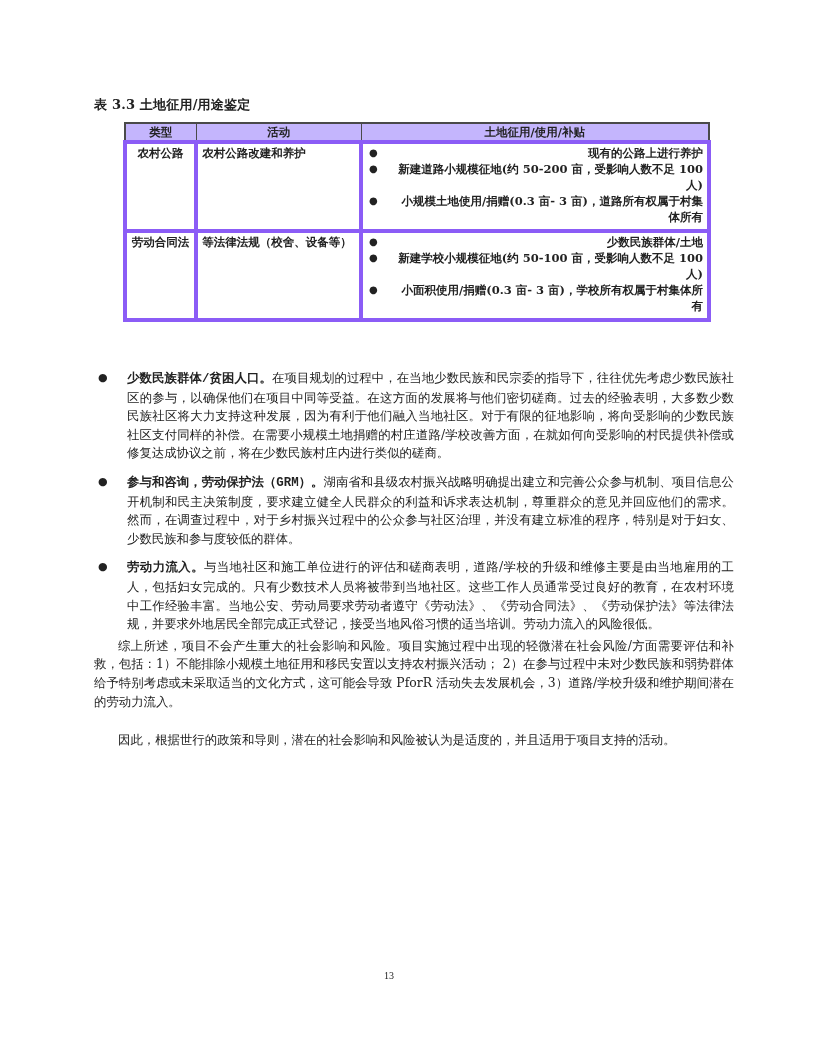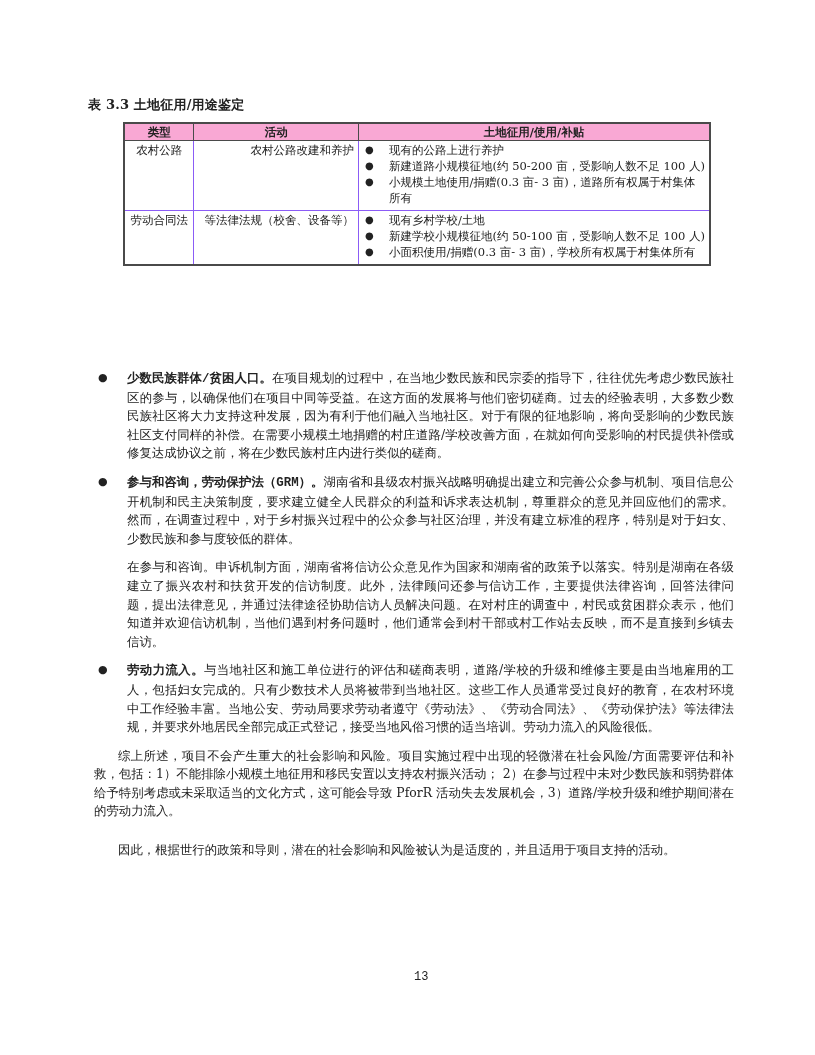--- a/index.html
+++ b/index.html
@@ -1,35 +1,35 @@
 <!DOCTYPE html>
 <html><head>
 <meta charset="utf-8">
 <style>
   html, body { margin:0; padding:0; background:#ffffff; }
   body { width:815px; height:1055px; position:relative; overflow:hidden;
          font-family:"DejaVu Serif", serif; color:#222; }
-  .caption { position:absolute; left:88px; top:96px; font-size:13px; font-weight:bold; letter-spacing:0.2px; }
+  .caption { position:absolute; left:94px; top:96px; font-size:13px; font-weight:bold; letter-spacing:0.2px; }
   table.t { position:absolute; left:123px; top:122px; width:588px; border-collapse:collapse;
             border:2px solid #4a4a4a; font-size:11.5px; line-height:16px; }
-  table.t th { background:#f9a8d4; font-weight:bold; border:1px solid #4a4a4a; padding:0 14px; height:16px; text-align:center; }
-  table.t td { border:1px solid #8b5cf6; vertical-align:top; padding:1px 4px 4px 4px; }
+  table.t th { background:#c4b5fd; font-weight:bold; border:1px solid #4a4a4a; padding:0 14px; height:16px; text-align:center; }
+  table.t td { border:4px solid #8b5cf6; vertical-align:top; padding:1px 4px 4px 4px;font-weight:bold; }
   td.c1 { width:58px; text-align:center; }
-  td.c2 { width:150px; text-align:right; padding-left:12px; padding-right:12px; }
-  td.c3 { width:330px; }
+  td.c2 { width:150px; text-align:left; padding-left:12px; padding-right:12px; }
+  td.c3 { width:330px;text-align:right; }
   ul.b { list-style:none; margin:0; padding:0; }
   ul.b li { position:relative; padding-left:26px; }
   ul.b li::before { content:"●"; position:absolute; left:2px; top:0; font-size:10px; }
   .body { position:absolute; left:94px; width:640px; font-size:12.4px; line-height:18.6px; text-align:justify; }
   .bul { position:relative; padding-left:33px; }
   .bul .dot { position:absolute; left:4px; top:0; font-size:11px; }
   .bul b { font-weight:bold;font-family:Liberation Mono, monospace; }
   .ind { padding-left:33px; }
   .para { text-indent:24px; }
-  .pnum { position:absolute; left:414px; top:970px; font-family:Liberation Mono, monospace; font-size:12px; }
+  .pnum { position:absolute; left:384px; top:970px; font-family:Liberation Serif, serif; font-size:10px; }
 </style>
 </head>
 <body>
 
 <div class="caption">表 3.3 土地征用/用途鉴定</div>
 
 <table class="t">
   <thead>
     <tr>
       <th>类型</th>
@@ -47,43 +47,42 @@
           <li>新建道路小规模征地(约 50-200 亩，受影响人数不足 100 人)</li>
           <li>小规模土地使用/捐赠(0.3 亩- 3 亩)，道路所有权属于村集体所有</li>
         </ul>
       </td>
     </tr>
     <tr>
       <td class="c1">劳动合同法</td>
       <td class="c2">等法律法规（校舍、设备等）</td>
       <td class="c3">
         <ul class="b">
-          <li>现有乡村学校/土地</li>
+          <li>少数民族群体/土地</li>
           <li>新建学校小规模征地(约 50-100 亩，受影响人数不足 100 人)</li>
           <li>小面积使用/捐赠(0.3 亩- 3 亩)，学校所有权属于村集体所有</li>
         </ul>
       </td>
     </tr>
   </tbody>
 </table>
 
 <div class="body" style="top:369px;">
   <div class="bul">
     <span class="dot">●</span>
     <b>少数民族群体/贫困人口。</b><span>在项目规划的过程中，在当地少数民族和民宗委的指导下，往往优先考虑少数民族社区的参与，以确保他们在项目中同等受益。在这方面的发展将与他们密切磋商。过去的经验表明，大多数少数民族社区将大力支持这种发展，因为有利于他们融入当地社区。对于有限的征地影响，将向受影响的少数民族社区支付同样的补偿。在需要小规模土地捐赠的村庄道路/学校改善方面，在就如何向受影响的村民提供补偿或修复达成协议之前，将在少数民族村庄内进行类似的磋商。</span>
   </div>
 
   <div class="bul" style="margin-top:10px;">
     <span class="dot">●</span>
     <b>参与和咨询，劳动保护法（GRM）。</b><span>湖南省和县级农村振兴战略明确提出建立和完善公众参与机制、项目信息公开机制和民主决策制度，要求建立健全人民群众的利益和诉求表达机制，尊重群众的意见并回应他们的需求。然而，在调查过程中，对于乡村振兴过程中的公众参与社区治理，并没有建立标准的程序，特别是对于妇女、少数民族和参与度较低的群体。</span>
   </div>
-  <div class="ind" style="margin-top:10px;">在参与和咨询。申诉机制方面，湖南省将信访公众意见作为国家和湖南省的政策予以落实。特别是湖南在各级建立了振兴农村和扶贫开发的信访制度。此外，法律顾问还参与信访工作，主要提供法律咨询，回答法律问题，提出法律意见，并通过法律途径协助信访人员解决问题。在对村庄的调查中，村民或贫困群众表示，他们知道并欢迎信访机制，当他们遇到村务问题时，他们通常会到村干部或村工作站去反映，而不是直接到乡镇去信访。</div>
 
   <div class="bul" style="margin-top:10px;">
     <span class="dot">●</span>
     <b>劳动力流入。</b><span>与当地社区和施工单位进行的评估和磋商表明，道路/学校的升级和维修主要是由当地雇用的工人，包括妇女完成的。只有少数技术人员将被带到当地社区。这些工作人员通常受过良好的教育，在农村环境中工作经验丰富。当地公安、劳动局要求劳动者遵守《劳动法》、《劳动合同法》、《劳动保护法》等法律法规，并要求外地居民全部完成正式登记，接受当地风俗习惯的适当培训。劳动力流入的风险很低。</span>
   </div>
 
-  <div class="para" style="margin-top:10px;">综上所述，项目不会产生重大的社会影响和风险。项目实施过程中出现的轻微潜在社会风险/方面需要评估和补救，包括：1）不能排除小规模土地征用和移民安置以支持农村振兴活动； 2）在参与过程中未对少数民族和弱势群体给予特别考虑或未采取适当的文化方式，这可能会导致 PforR 活动失去发展机会，3）道路/学校升级和维护期间潜在的劳动力流入。</div>
+  <div class="para" style="margin-top:3px;">综上所述，项目不会产生重大的社会影响和风险。项目实施过程中出现的轻微潜在社会风险/方面需要评估和补救，包括：1）不能排除小规模土地征用和移民安置以支持农村振兴活动； 2）在参与过程中未对少数民族和弱势群体给予特别考虑或未采取适当的文化方式，这可能会导致 PforR 活动失去发展机会，3）道路/学校升级和维护期间潜在的劳动力流入。</div>
   <div class="para" style="margin-top:20px;">因此，根据世行的政策和导则，潜在的社会影响和风险被认为是适度的，并且适用于项目支持的活动。</div>
 </div>
 
 <div class="pnum">13</div>
 
 </body></html>

